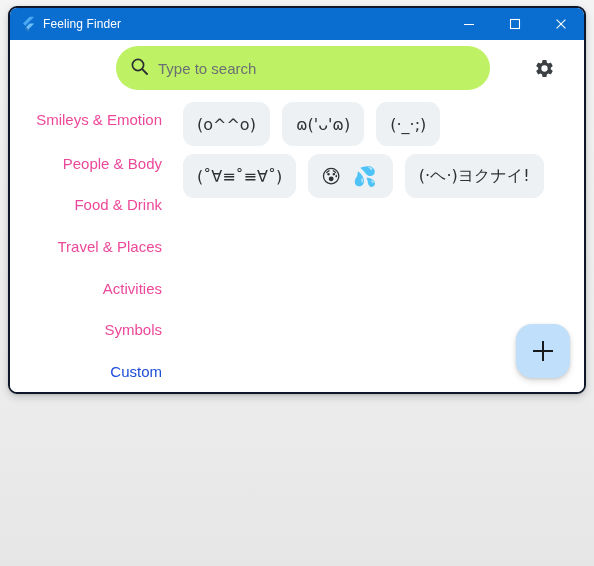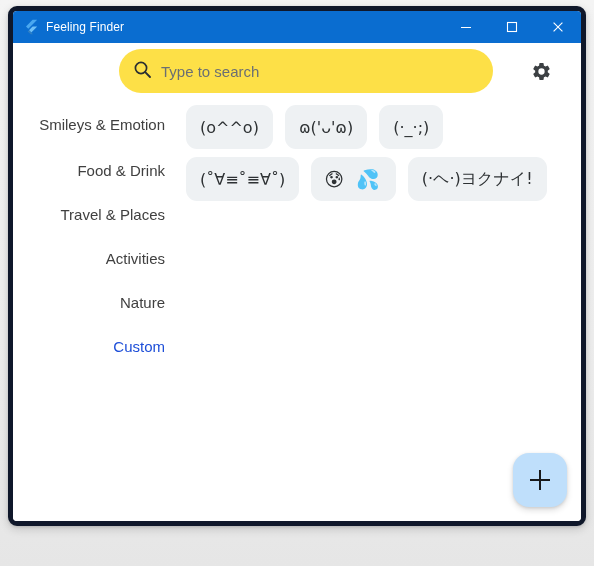--- a/index.html
+++ b/index.html
@@ -21,22 +21,22 @@
     inset: 0;
     background: linear-gradient(180deg,#f4f4f4 0%, #eeeeee 60%, #e6e6e6 100%);
   }
 
   
   #app-window {
     position: absolute;
     left: 8px;
     top: 6px;
     width: 578px;
-    height: 520px;
-    border: 5px solid #0f172a;
+    height: 388px;
+    border: 2px solid #0f172a;
     border-radius: 9px;
     box-sizing: border-box;
     background: #ffffff;
     overflow: hidden;
     box-shadow: 0 3px 10px rgba(0,0,0,0.16), 0 1px 3px rgba(0,0,0,0.12);
     display: flex;
     flex-direction: column;
   }
 
   
@@ -95,21 +95,21 @@
     height: 56px;
     min-height: 56px;
     display: flex;
     align-items: center;
     padding: 0 10px 0 0;
   }
   #search-field {
     margin-left: 106px;
     height: 44px;
     flex: 1;
-    background: #fde047;
+    background: #bef264;
     border-radius: 22px;
     display: flex;
     align-items: center;
     padding-left: 14px;
     box-sizing: border-box;
     max-width: 374px;
   }
   #search-placeholder {
     color: #6b6f73;
     font-size: 15px;
@@ -146,21 +146,21 @@
     overflow: hidden;
   }
   .cat-item {
     height: 44px;
     display: flex;
     align-items: center;
     justify-content: flex-end;
     padding-right: 13px;
     box-sizing: border-box;
     text-align: right;
-    color: #404040;
+    color: #ec4899;
     font-size: 15px;
     line-height: 19px;
     font-family: "Liberation Sans", sans-serif;
   }
   .cat-item.tall {
     height: 48px;
   }
   .cat-item.selected {
     color: #1d4ed8;
   }
@@ -289,30 +289,33 @@
       </div>
     </div>
 
     <div id="main-split">
 
       <div id="sidebar">
         <div class="cat-item tall">
           <span class="cat-label">Smileys &amp; Emotion</span>
         </div>
         <div class="cat-item">
+          <span class="cat-label">People &amp; Body</span>
+        </div>
+        <div class="cat-item">
           <span class="cat-label">Food &amp; Drink</span>
         </div>
         <div class="cat-item">
           <span class="cat-label">Travel &amp; Places</span>
         </div>
         <div class="cat-item">
           <span class="cat-label">Activities</span>
         </div>
         <div class="cat-item">
-          <span class="cat-label">Nature</span>
+          <span class="cat-label">Symbols</span>
         </div>
         <div class="cat-item selected">
           <span class="cat-label">Custom</span>
         </div>
       </div>
 
       <div id="content-pane">
 
         <div class="chip-row">
           <div class="chip">(o^^o)</div>

